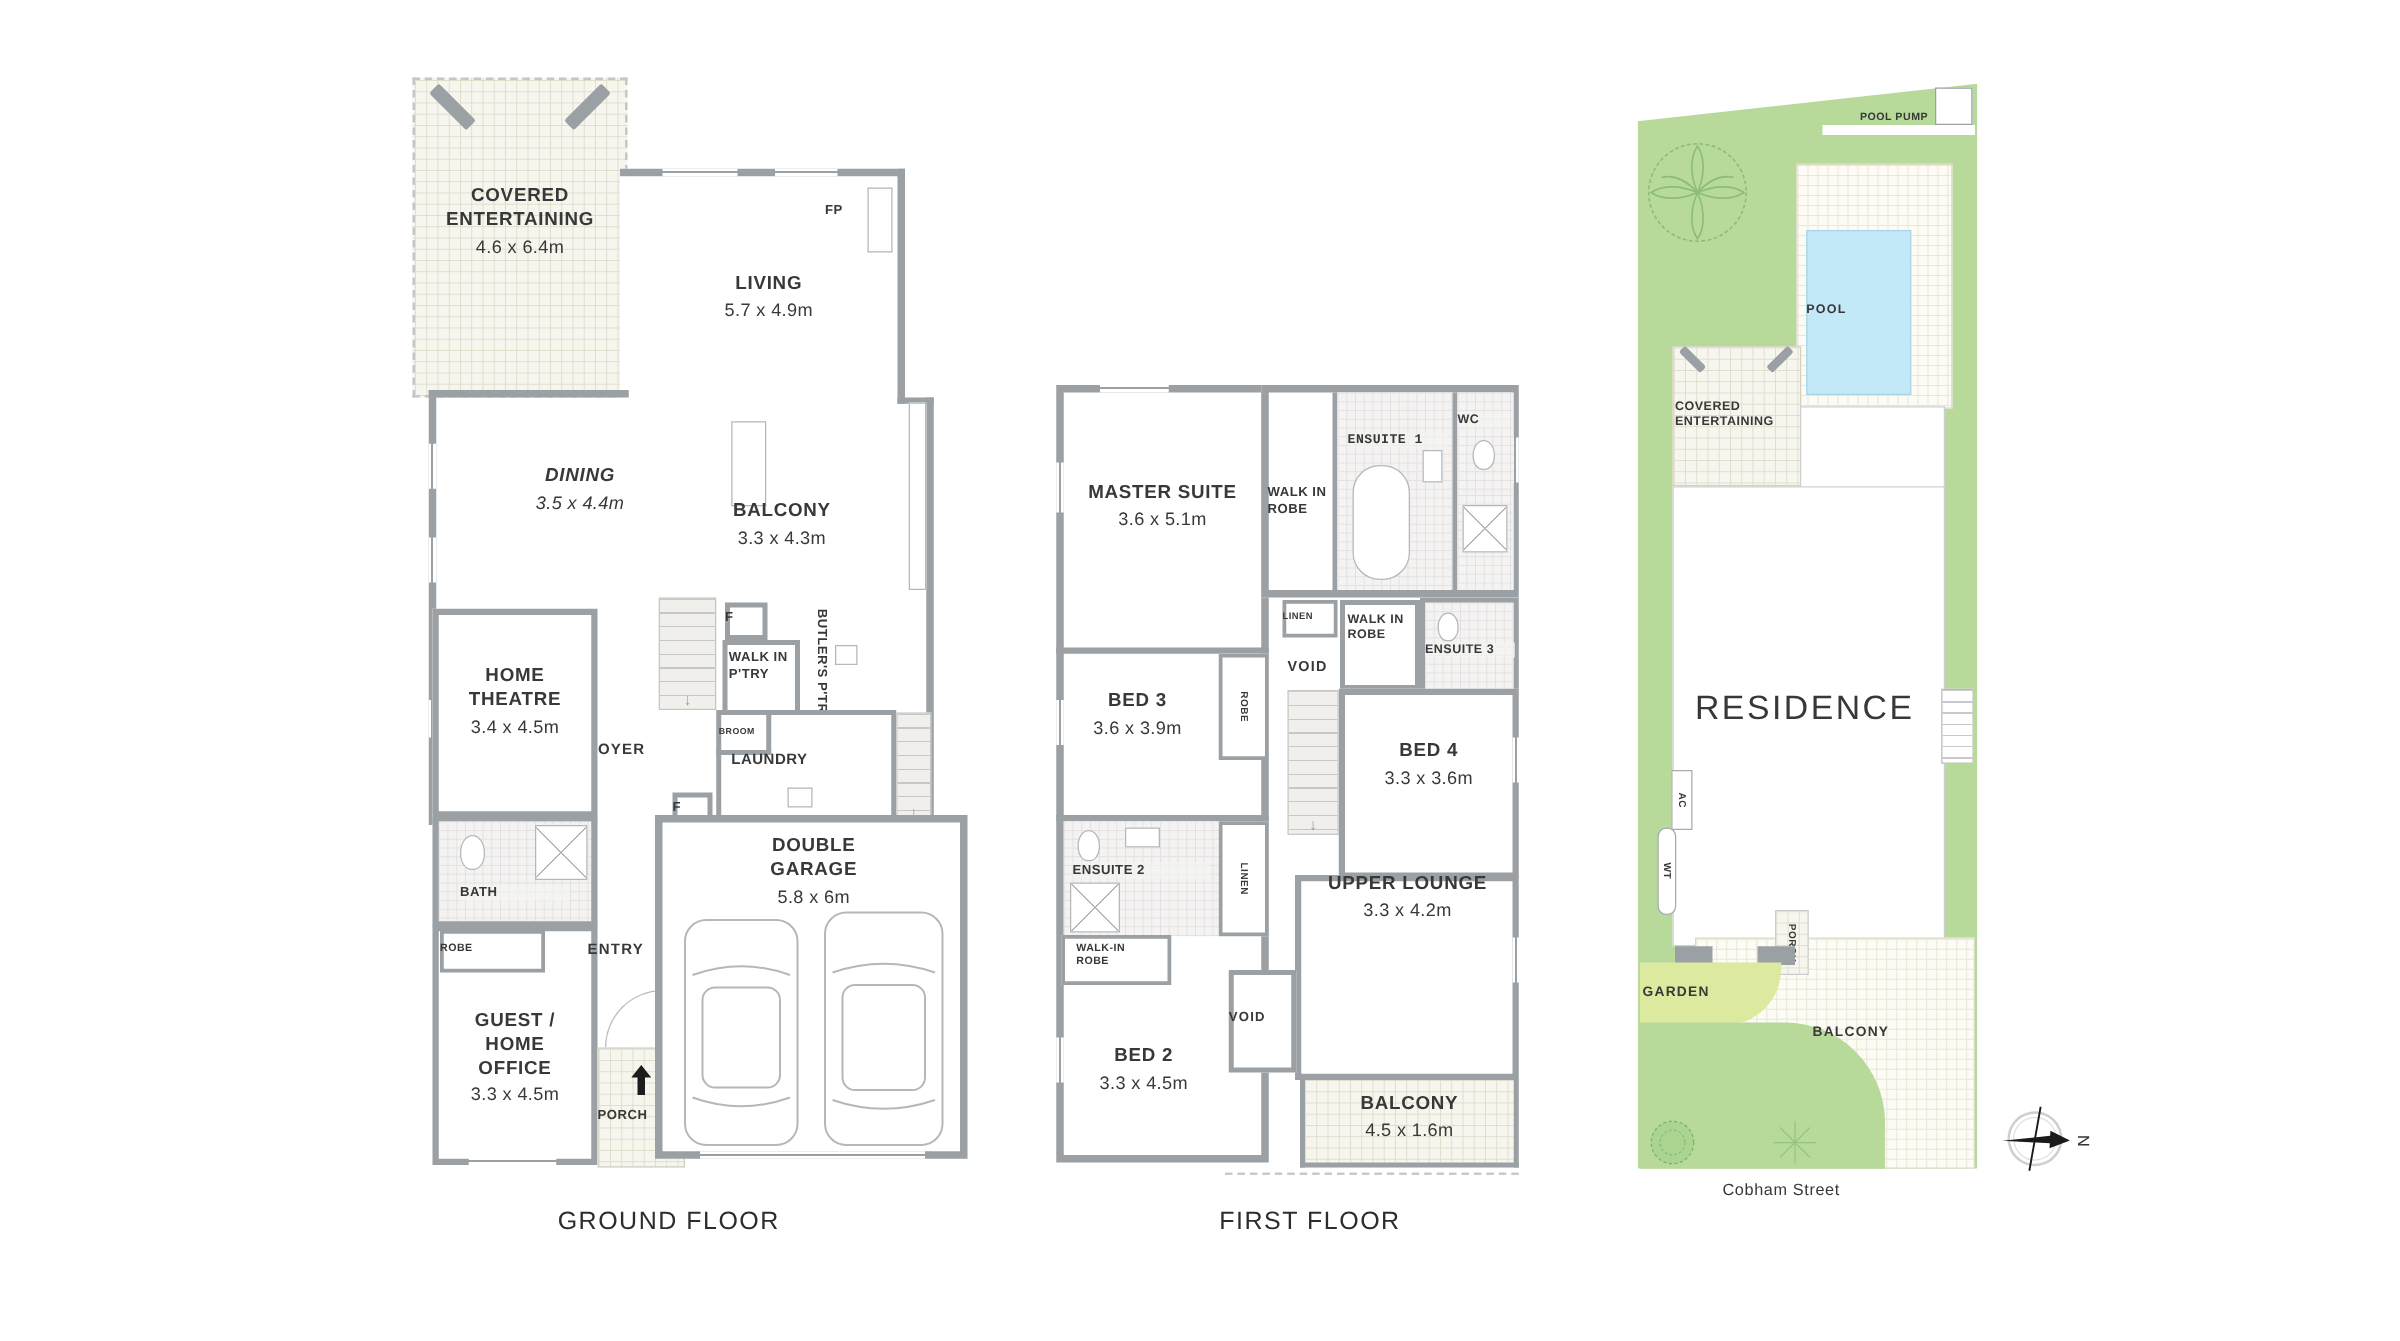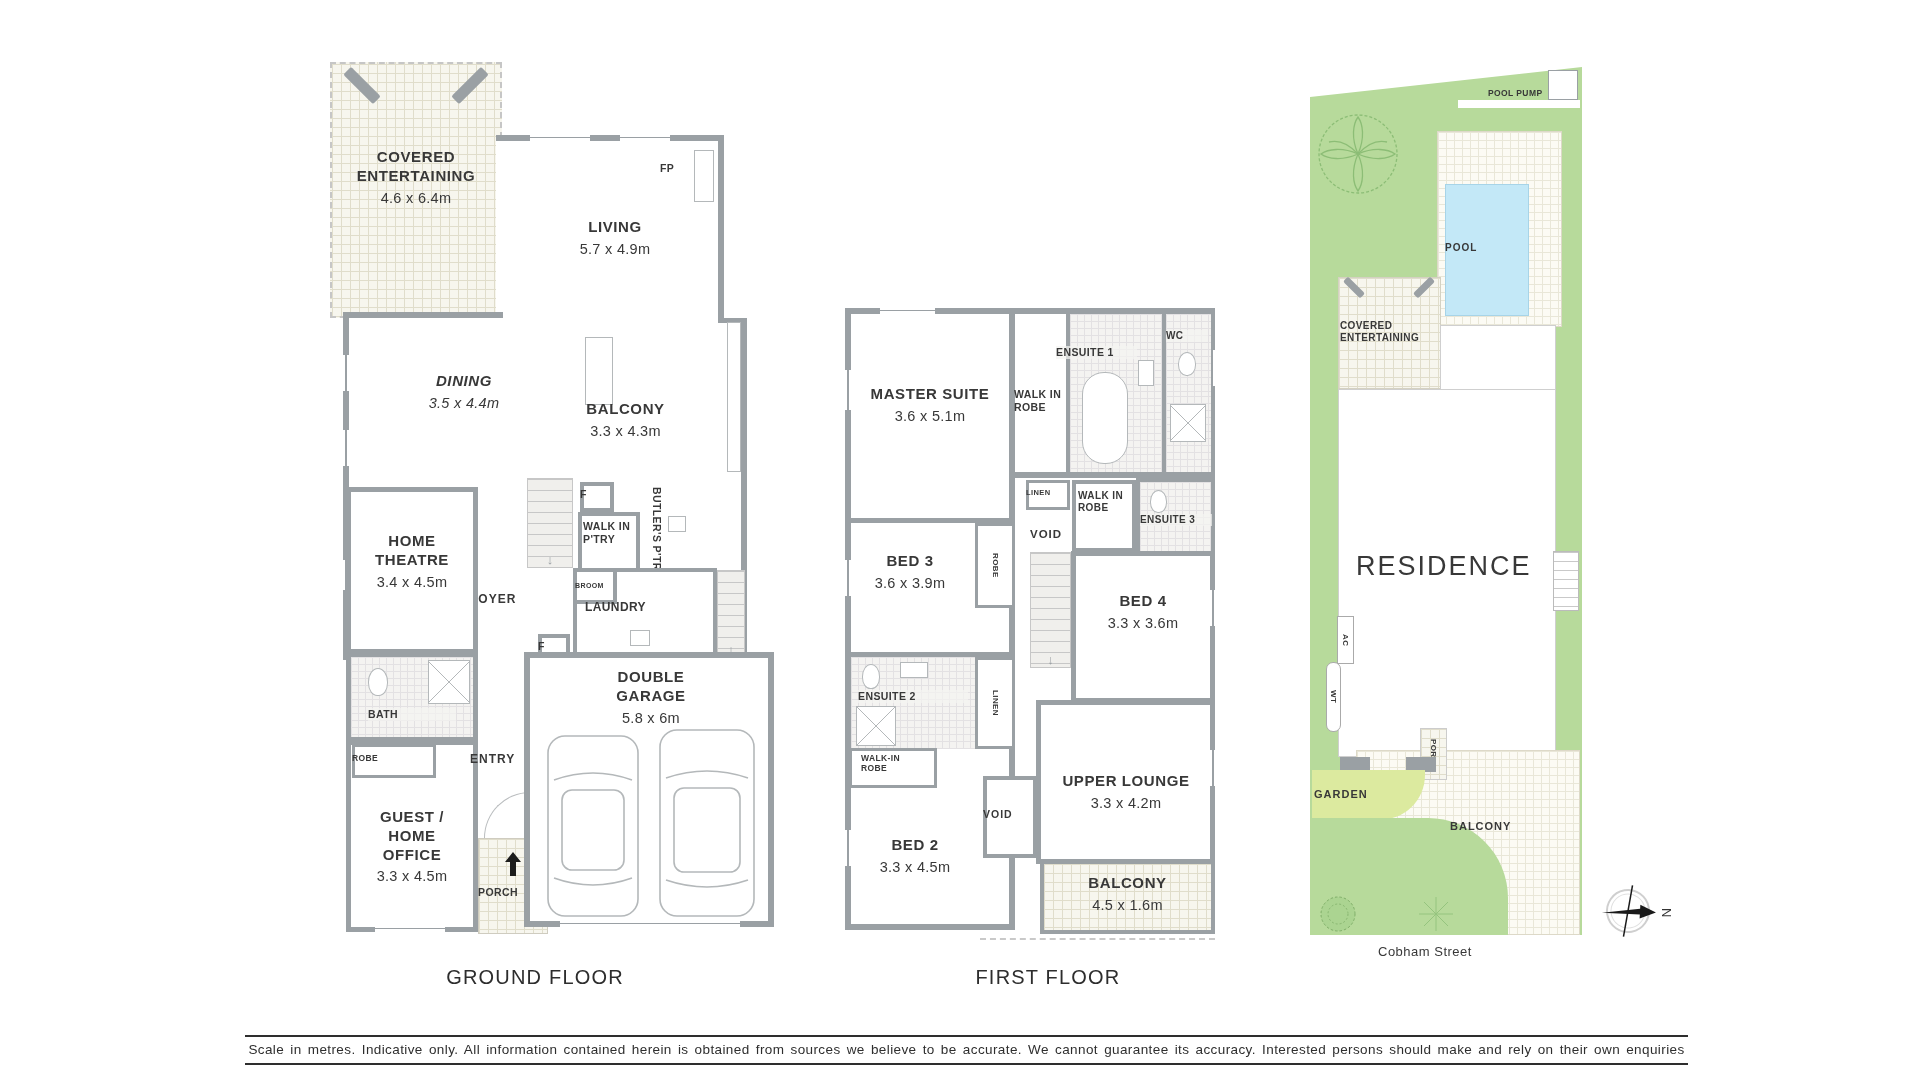--- a/index.html
+++ b/index.html
@@ -218,21 +218,21 @@
       <div class="rdims">3.3 x 4.5m</div>
     </div>
 
     <div class="wall-box b6" style="left:1009px;top:308px;width:206px;height:170px;"></div>
     <div class="winV" style="left:1209px;top:350px;height:36px;"></div>
     <div class="slabel" style="left:1014px;top:388px;width:54px;font-size:10.5px;">WALK IN ROBE</div>
     <div class="wallseg" style="left:1066px;top:314px;width:4px;height:158px;"></div>
     <div class="abs tile" style="left:1070px;top:314px;width:92px;height:158px;"></div>
     <div class="fixture tub" style="left:1082px;top:372px;width:46px;height:92px;"></div>
     <div class="fixture" style="left:1138px;top:360px;width:16px;height:26px;border-width:1px;"></div>
-    <div class="slabel" style="left:1056px;top:346px;width:81px;font-size:10.5px;background:rgba(244,243,241,.7);">ENSUITE 1</div>
+    <div class="slabel" style="left:1078px;top:346px;width:81px;font-size:10.5px;background:rgba(244,243,241,.7);font-family:Liberation Mono, monospace;">ENSUITE 1</div>
     <div class="wallseg" style="left:1162px;top:314px;width:4px;height:158px;"></div>
     <div class="abs tile" style="left:1166px;top:314px;width:45px;height:82px;"></div>
     <div class="slabel" style="left:1166px;top:330px;width:42px;font-size:10px;background:rgba(244,243,241,.7);">WC</div>
     <div class="fixture toilet" style="left:1178px;top:352px;width:18px;height:24px;"></div>
     <div class="abs tile" style="left:1166px;top:396px;width:45px;height:76px;"></div>
     <div class="fixture shower" style="left:1170px;top:404px;width:36px;height:38px;"></div>
 
     <div class="wall-box b3" style="left:1026px;top:480px;width:44px;height:30px;"></div>
     <div class="slabel" style="left:1026px;top:488px;width:44px;font-size:7.5px;">LINEN</div>
     <div class="wall-box b4" style="left:1072px;top:480px;width:64px;height:72px;"></div>
@@ -248,21 +248,21 @@
 
     <div class="wall-box" style="left:1071px;top:551px;width:144px;height:152px;"></div>
     <div class="winV" style="left:1210px;top:590px;height:36px;"></div>
     <div class="room-label" style="left:1088px;top:592px;width:110px;">
       <div class="rname">BED 4</div>
       <div class="rdims">3.3 x 3.6m</div>
     </div>
 
     <div class="wall-box" style="left:1036px;top:700px;width:179px;height:164px;"></div>
     <div class="winV" style="left:1210px;top:750px;height:36px;"></div>
-    <div class="room-label" style="left:1056px;top:772px;width:140px;">
+    <div class="room-label" style="left:1056px;top:698px;width:140px;">
       <div class="rname">UPPER LOUNGE</div>
       <div class="rdims">3.3 x 4.2m</div>
     </div>
 
     <div class="wall-box b4" style="left:983px;top:776px;width:54px;height:82px;"></div>
     <div class="slabel" style="left:983px;top:808px;width:54px;font-size:10.5px;letter-spacing:1px;">VOID</div>
 
     <div class="abs hatch" style="left:1040px;top:864px;width:175px;height:70px;border:4px solid var(--wall);border-top:none;"></div>
     <div class="room-label" style="left:1060px;top:874px;width:135px;">
       <div class="rname">BALCONY</div>
@@ -345,14 +345,13 @@
         <circle cx="30" cy="29" r="17" fill="none" stroke="#e0e0e0" stroke-width="1"></circle>
       </g>
       <line x1="30" y1="3" x2="30" y2="55" stroke="#1a1a1a" stroke-width="1.5" transform="rotate(10 30 29)"></line>
       <polygon points="4,32 42,26 42,22 58,29 42,36 42,32" fill="#1a1a1a" transform="rotate(3 30 29)"></polygon>
       <text x="64" y="34" font-size="13" fill="#333" font-family="inherit" transform="rotate(90 68 30)">N</text>
     </svg>
   </section>
 
   <div class="floor-title" style="left:430px;top:966px;width:210px;">GROUND FLOOR</div>
   <div class="floor-title" style="left:948px;top:966px;width:200px;">FIRST FLOOR</div>
-  <div class="disclaimer" style="left:245px;top:1035px;width:1443px;">Scale in metres. Indicative only. All information contained herein is obtained from sources we believe to be accurate. We cannot guarantee its accuracy. Interested persons should make and rely on their own enquiries</div>
 </div>
 
 </body></html>

